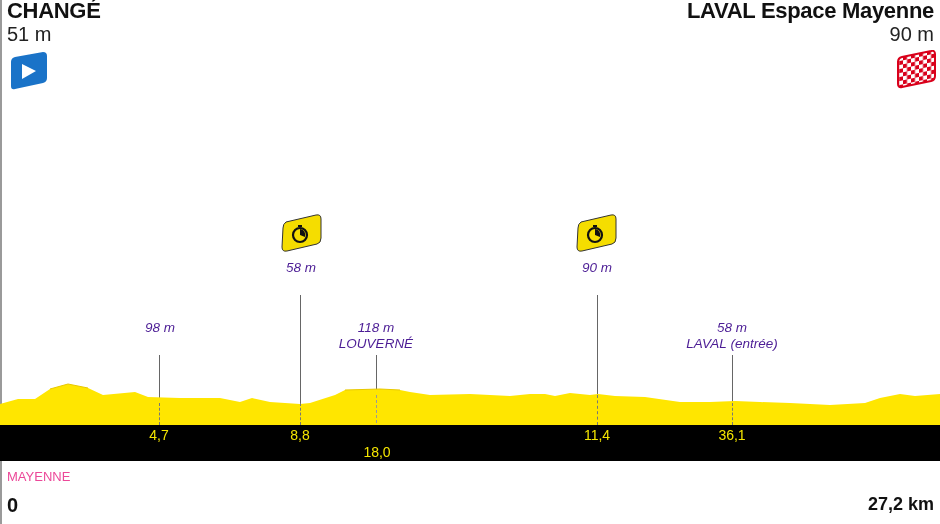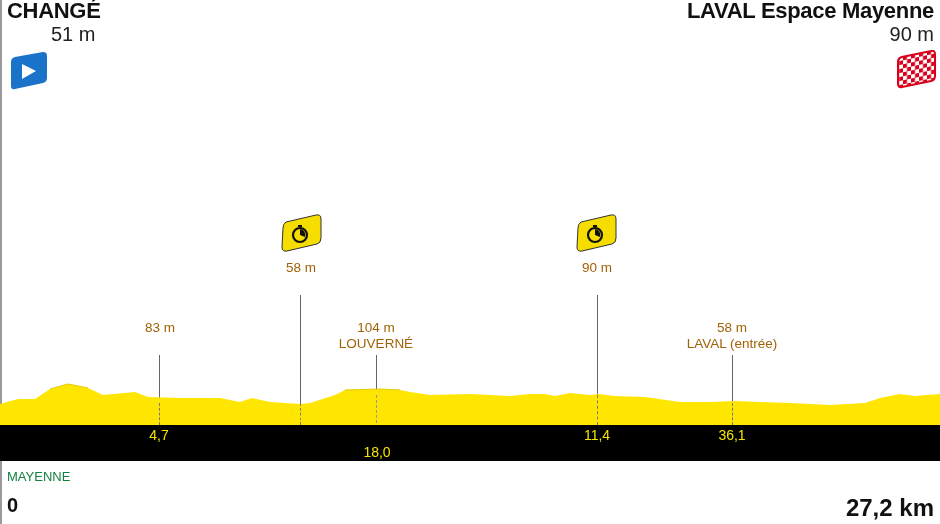--- a/index.html
+++ b/index.html
@@ -2,32 +2,32 @@
 <html><head>
 <meta charset="utf-8">
 <style>
   html, body { margin: 0; padding: 0; }
   body {
     width: 940px; height: 524px; background: #ffffff; position: relative; overflow: hidden;
     font-family: "Liberation Sans", "DejaVu Sans", sans-serif; color: #1a1a1a;
   }
   .left-border { position: absolute; left: 0; top: 0; width: 2px; height: 524px; background: #9a9a9a; }
   .start-name { position: absolute; left: 7px; top: -2px; font-size: 22px; font-weight: bold; letter-spacing: -0.3px; color: #111; }
-  .start-alt { position: absolute; left: 7px; top: 23px; font-size: 20px; color: #222; margin-left: 44px; }
+  .start-alt { position: absolute; left: 7px; top: 23px; font-size: 20px; color: #222; }
   .finish-name { position: absolute; right: 6px; top: -2px; font-size: 22px; font-weight: bold; letter-spacing: -0.3px; color: #111; }
   .finish-alt { position: absolute; right: 6px; top: 23px; font-size: 20px; color: #222; }
   .flag { position: absolute; }
-  .label { position: absolute; text-align: center; font-size: 13.5px; line-height: 16px; color: #a16207; white-space: nowrap; transform: translateX(-50%); }
+  .label { position: absolute; text-align: center; font-size: 13.5px; line-height: 16px; color: #4c1d95; white-space: nowrap; transform: translateX(-50%); font-style: italic; }
   .vline { position: absolute; width: 1px; background: #666; }
   .dline { position: absolute; width: 0; border-left: 1px dashed #777; }
   .band { position: absolute; left: 0; top: 425px; width: 940px; height: 36px; background: #000; }
   .km { position: absolute; font-size: 14px; font-weight: normal; color: #f5e600; transform: translateX(-50%); }
-  .region { position: absolute; left: 7px; top: 469px; font-size: 13px; color: #15803d; }
+  .region { position: absolute; left: 7px; top: 469px; font-size: 13px; color: #ec4899; }
   .axis-start { position: absolute; left: 7px; top: 494px; font-size: 20px; font-weight: bold; color: #111; }
-  .axis-end { position: absolute; right: 6px; top: 494px; font-size: 24px; font-weight: bold; color: #111; }
+  .axis-end { position: absolute; right: 6px; top: 494px; font-size: 18px; font-weight: bold; color: #111; }
   .profile { position: absolute; left: 0; top: 370px; }
 </style>
 </head>
 <body>
 
 <div class="left-border"></div>
 
 <div class="start-name">CHANGÉ</div>
 <div class="start-alt">51 m</div>
 <svg class="flag" style="left:7px;top:52px" width="42" height="40">
@@ -55,27 +55,27 @@
   <rect x="19" y="11" width="4" height="2" fill="#111"></rect>
 </svg>
 <svg class="flag" style="left:574px;top:214px" width="44" height="38">
   <path d="M4 14 Q4 10 7 8 L37 1 Q42 0 42 5 L42 24 Q42 29 38 30 L8 37 Q3 38 3 33 Z" fill="#f5dd00" stroke="#333" stroke-width="1"></path>
   <circle cx="21" cy="21" r="7" fill="#f5dd00" stroke="#111" stroke-width="2.2"></circle>
   <path d="M21 21 L21 15 A6 6 0 0 1 26 23 Z" fill="#111"></path>
   <rect x="19" y="11" width="4" height="2" fill="#111"></rect>
 </svg>
 
 <div class="label" style="left:160px;top:320px">
-  <div>83 m</div>
+  <div>98 m</div>
 </div>
 <div class="label" style="left:301px;top:260px">
   <div>58 m</div>
 </div>
 <div class="label" style="left:376px;top:320px">
-  <div>104 m</div>
+  <div>118 m</div>
   <div>LOUVERNÉ</div>
 </div>
 <div class="label" style="left:597px;top:260px">
   <div>90 m</div>
 </div>
 <div class="label" style="left:732px;top:320px">
   <div>58 m</div>
   <div>LAVAL (entrée)</div>
 </div>
 
@@ -91,20 +91,20 @@
 </svg>
 
 <div class="dline" style="left:159px;top:403px;height:22px"></div>
 <div class="dline" style="left:300px;top:403px;height:22px"></div>
 <div class="dline" style="left:376px;top:395px;height:48px;border-left-color:#999"></div>
 <div class="dline" style="left:597px;top:395px;height:30px"></div>
 <div class="dline" style="left:732px;top:403px;height:22px"></div>
 
 <div class="band"></div>
 <div class="km" style="left:159px;top:427px">4,7</div>
-<div class="km" style="left:300px;top:404px">8,8</div>
+<div class="km" style="left:300px;top:427px">8,8</div>
 <div class="km" style="left:377px;top:444px">18,0</div>
 <div class="km" style="left:597px;top:427px">11,4</div>
 <div class="km" style="left:732px;top:427px">36,1</div>
 
 <div class="region">MAYENNE</div>
 <div class="axis-start">0</div>
 <div class="axis-end">27,2 km</div>
 
 </body></html>

